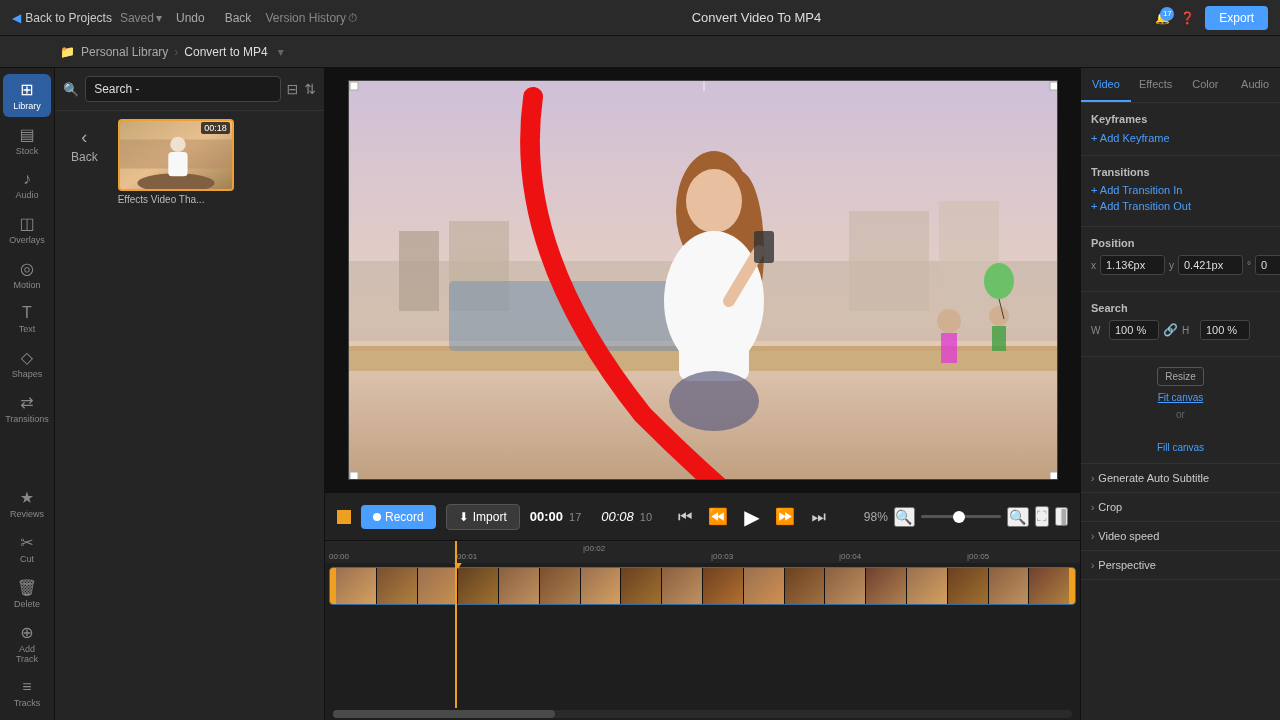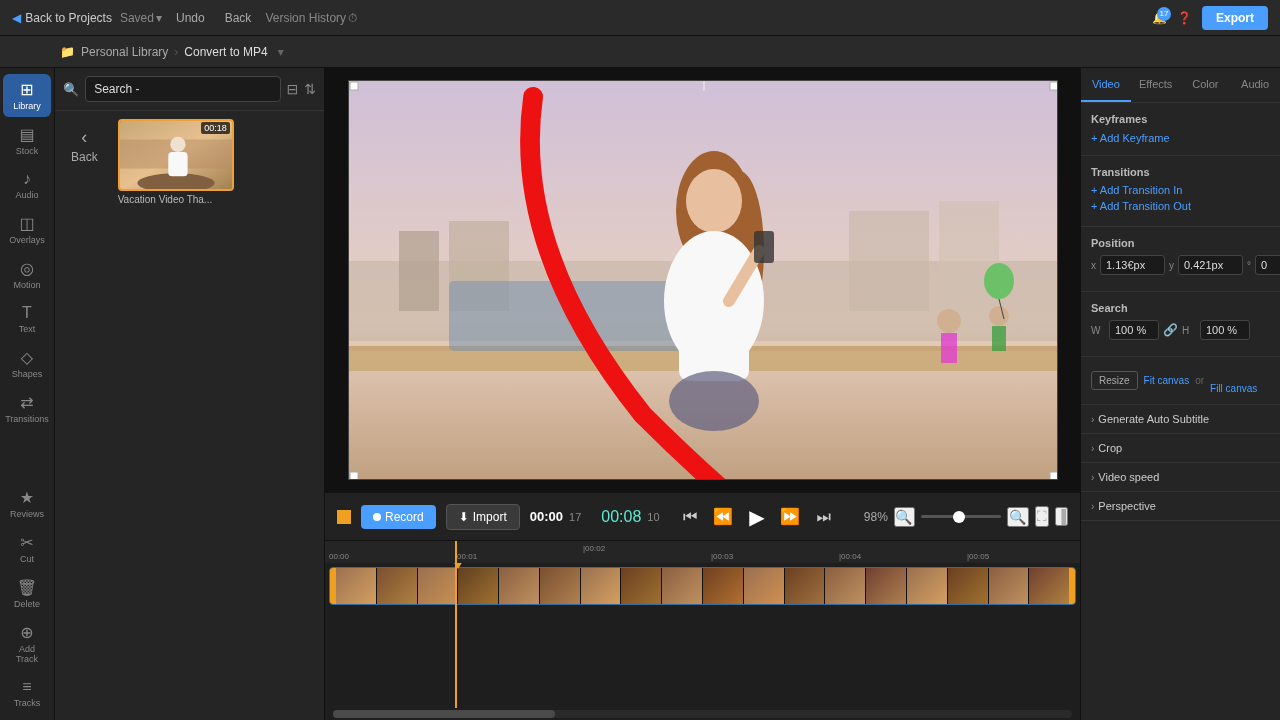--- a/index.html
+++ b/index.html
@@ -9,21 +9,21 @@
     .topbar { background: #2a2a2a; height: 36px; display: flex; align-items: center; padding: 0 12px; gap: 12px; border-bottom: 1px solid #111; flex-shrink: 0; }
     .topbar-left { display: flex; align-items: center; gap: 8px; }
     .back-btn { display: flex; align-items: center; gap: 4px; color: #ccc; cursor: pointer; font-size: 12px; }
     .back-icon { color: #4a9eff; }
     .saved-label { color: #888; font-size: 12px; display: flex; align-items: flex-start; gap: 2px; }
     .topbar-btn { background: none; border: none; color: #aaa; cursor: pointer; font-size: 12px; padding: 2px 6px; }
     .topbar-title { flex: 1; text-align: center; font-size: 13px; color: #ddd; }
     .topbar-right { display: flex; align-items: center; gap: 10px; margin-left: auto; }
     .notif-icon { position: relative; cursor: pointer; }
     .notif-badge { position: absolute; top: -4px; right: -4px; background: #4a9eff; border-radius: 50%; width: 14px; height: 14px; font-size: 8px; display: flex; align-items: center; justify-content: center; }
-    .export-btn { background: #4a9eff; color: #fff; border: none; padding: 5px 14px; border-radius: 4px; cursor: pointer; font-size: 12px; font-weight: 700; }
+    .export-btn { background: #4a9eff; color: #fff; border: none; padding: 5px 14px; border-radius: 4px; cursor: pointer; font-size: 12px; font-weight: 400; }
 
     
     .breadcrumb-bar { background: #2a2a2a; height: 32px; display: flex; align-items: center; padding: 0 12px 0 60px; gap: 6px; border-bottom: 1px solid #111; flex-shrink: 0; color: #aaa; font-size: 12px; }
     .breadcrumb-bar .sep { color: #555; }
     .breadcrumb-current { color: #ddd; }
     .breadcrumb-chevron { color: #666; margin-left: 4px; cursor: pointer; }
 
     
     .main-layout { display: flex; flex: 1; overflow: hidden; }
 
@@ -56,21 +56,21 @@
     .video-frame { width: 710px; height: 400px; background: #333; position: relative; overflow: hidden; border: 1px solid #444; }
 
     
     .red-arrow { position: absolute; top: 0; left: 0; width: 100%; height: 100%; pointer-events: none; }
 
     
     .controls-bar { height: 48px; background: #222; display: flex; align-items: center; padding: 0 12px; gap: 10px; border-top: 1px solid #111; flex-shrink: 0; }
     .time-display { display: flex; align-items: center; gap: 6px; }
     .current-time { color: #fff; font-size: 13px; font-weight: 600; }
     .time-frame { color: #888; font-size: 11px; }
-    .total-time { color: #5eead4; font-size: 16px; }
+    .total-time { color: #ffffff; font-size: 13px; font-style: italic; }
     .record-btn { background: #4a9eff; color: #fff; border: none; padding: 5px 12px; border-radius: 4px; cursor: pointer; font-size: 12px; display: flex; align-items: center; gap: 4px; }
     .record-dot { width: 8px; height: 8px; background: #fff; border-radius: 50%; }
     .import-btn { background: #3a3a3a; color: #fff; border: 1px solid #555; padding: 5px 12px; border-radius: 4px; cursor: pointer; font-size: 12px; display: flex; align-items: center; gap: 4px; }
     .playback-controls { display: flex; align-items: center; gap: 8px; margin: 0 auto; }
     .ctrl-btn { background: none; border: none; color: #ccc; cursor: pointer; font-size: 16px; padding: 4px; }
     .play-btn { color: #fff; font-size: 20px; }
     .zoom-controls { display: flex; align-items: center; gap: 6px; margin-left: auto; }
     .zoom-pct { font-size: 12px; color: #aaa; }
     .zoom-slider { width: 80px; appearance: none; height: 3px; background: #555; border-radius: 2px; outline: none; }
     .zoom-slider::-webkit-slider-thumb { appearance: none; width: 12px; height: 12px; border-radius: 50%; background: #fff; cursor: pointer; }
@@ -87,24 +87,24 @@
     .keyframe-add { color: #4a9eff; cursor: pointer; font-size: 11px; }
     .transition-add { color: #4a9eff; cursor: pointer; font-size: 11px; margin-bottom: 4px; display: block; }
     .position-row { display: flex; align-items: center; gap: 4px; margin-bottom: 6px; }
     .pos-label { color: #888; font-size: 10px; width: 10px; }
     .pos-input { background: #1a1a1a; border: 1px solid #444; border-radius: 3px; color: #ddd; padding: 3px 5px; width: 65px; font-size: 11px; }
     .deg-input { background: #1a1a1a; border: 1px solid #444; border-radius: 3px; color: #ddd; padding: 3px 5px; width: 35px; font-size: 11px; }
     .scale-row { display: flex; align-items: center; gap: 4px; margin-bottom: 6px; }
     .scale-label { color: #888; font-size: 10px; width: 14px; }
     .scale-input { background: #1a1a1a; border: 1px solid #444; border-radius: 3px; color: #ddd; padding: 3px 5px; width: 50px; font-size: 11px; }
     .link-icon { color: #666; font-size: 12px; cursor: pointer; }
-    .resize-row { display: flex; align-items: center; gap: 6px; flex-wrap: wrap; }
+    .resize-row { display: flex; align-items: center; gap: 6px; flex-wrap: wrap; flex-direction: column; }
     .resize-btn { background: none; border: 1px solid #555; border-radius: 3px; color: #aaa; padding: 3px 7px; font-size: 10px; cursor: pointer; }
     .resize-or { color: #666; font-size: 10px; }
-    .fit-btn { color: #4a9eff; background: none; border: none; cursor: pointer; font-size: 10px; }
+    .fit-btn { color: #4a9eff; background: none; border: none; cursor: pointer; font-size: 10px; text-decoration: underline; }
     .fill-btn { color: #4a9eff; background: none; border: none; cursor: pointer; font-size: 10px; margin-top: 16px; }
     .collapsible-row { display: flex; align-items: center; gap: 4px; padding: 8px 10px; cursor: pointer; border-bottom: 1px solid #333; }
     .collapse-arrow { color: #888; font-size: 10px; }
     .collapsible-label { font-size: 11px; color: #ccc; }
 
     
     .timeline-section { background: #1e1e1e; height: 180px; flex-shrink: 0; border-top: 1px solid #111; display: flex; flex-direction: column; }
     .tl-ruler { height: 20px; background: #252525; display: flex; align-items: flex-end; padding-bottom: 2px; position: relative; overflow: hidden; margin-left: 0; }
     .tl-tracks { flex: 1; position: relative; overflow: hidden; }
   </style>
@@ -121,20 +121,21 @@
       <span>Saved</span>
       <span>▾</span>
     </span>
     <button class="topbar-btn">Undo</button>
     <button class="topbar-btn">Back</button>
     <span class="saved-label">
       <span>Version History</span>
       <span>⏱</span>
     </span>
   </div>
+  <div class="topbar-title">Convert Video To MP4</div>
   <div class="topbar-right">
     <div class="notif-icon">
       <span>🔔</span>
       <span class="notif-badge">17</span>
     </div>
     <span>❓</span>
     <button class="export-btn">Export</button>
   </div>
 </div>
 
@@ -229,21 +230,21 @@
               </defs>
               <rect width="116" height="72" fill="url(#bg1)"></rect>
               <rect x="0" y="20" width="116" height="30" fill="rgba(180,140,100,0.5)"></rect>
               <ellipse cx="58" cy="65" rx="40" ry="10" fill="#806040"></ellipse>
 
               <circle cx="60" cy="25" r="8" fill="#f0e0d0"></circle>
               <rect x="50" y="33" width="20" height="25" rx="4" fill="#f8f8f8"></rect>
             </svg>
           </div>
           <span class="thumb-duration">00:18</span>
-          <div class="thumb-label">Vacation Video Tha...</div>
+          <div class="thumb-label">Effects Video Tha...</div>
         </div>
       </div>
     </div>
   </div>
 
   <div class="preview-area">
     <div class="video-preview">
       <div class="video-frame">
 
         <svg width="710" height="400" viewBox="0 0 710 400" style="position:absolute;inset:0;">

